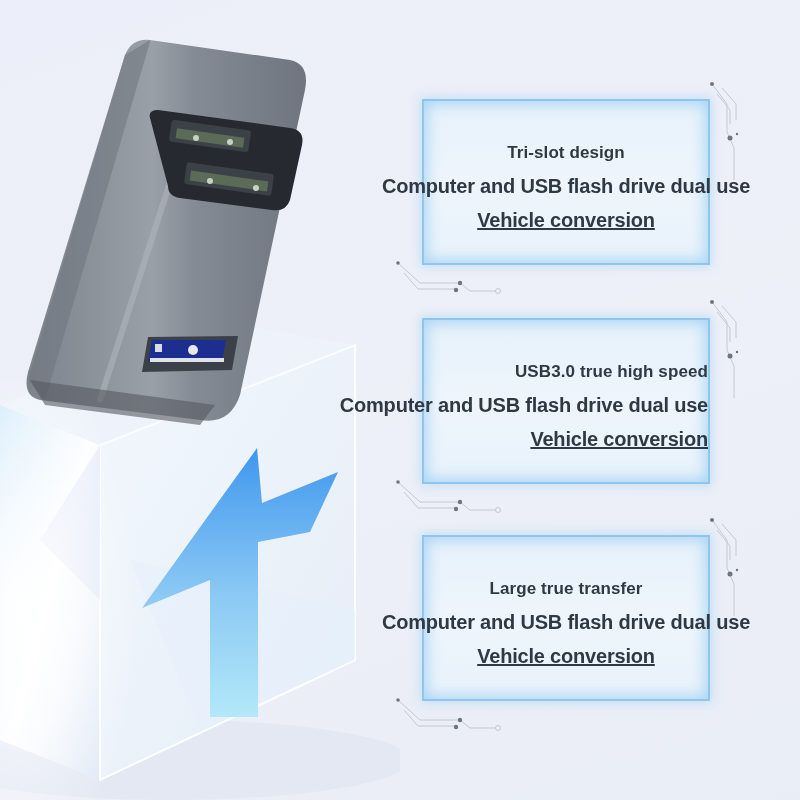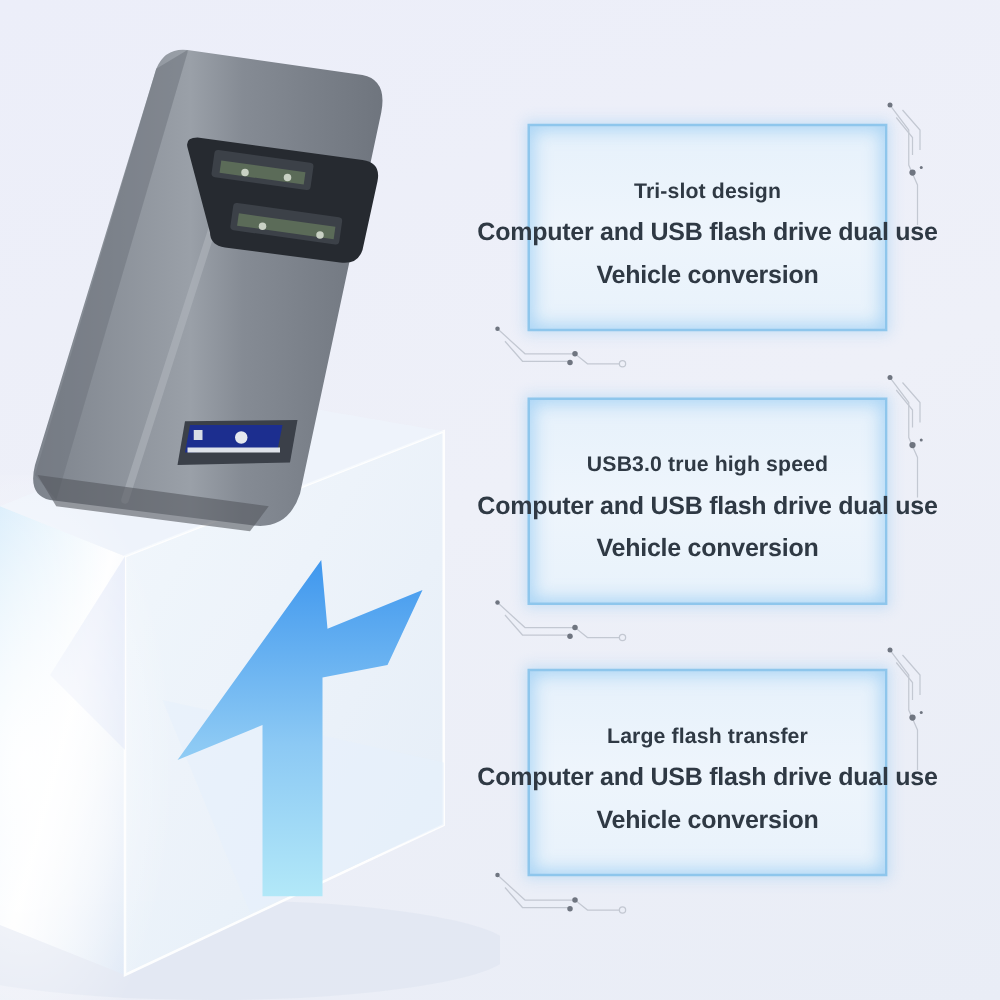--- a/index.html
+++ b/index.html
@@ -43,23 +43,23 @@
       margin-top: 10px;
       margin-bottom: 12px;
     }
     .card-line {
       font-size: 20px;
       font-weight: bold;
       letter-spacing: -0.2px;
       white-space: nowrap;
       margin-bottom: 11px;
     }
-    .card-line.second { margin-bottom: 0; }
+    .card-line.second { margin-bottom: 0; text-decoration: underline; }
     .card-1 { top: 99px; }
-    .card-2 { top: 318px; }
+    .card-2 { top: 318px; align-items: flex-end; }
     .card-3 { top: 535px; }
 
     .circuit { position: absolute; }
   </style>
 </head>
 <body>
 
 <div class="stage">
 
   <div class="illustration">
@@ -148,21 +148,21 @@
     <div class="card-line second">Vehicle conversion</div>
   </div>
 
   <div class="card card-2">
     <div class="card-title">USB3.0 true high speed</div>
     <div class="card-line">Computer and USB flash drive dual use</div>
     <div class="card-line second">Vehicle conversion</div>
   </div>
 
   <div class="card card-3">
-    <div class="card-title">Large flash transfer</div>
+    <div class="card-title">Large true transfer</div>
     <div class="card-line">Computer and USB flash drive dual use</div>
     <div class="card-line second">Vehicle conversion</div>
   </div>
 
   <svg class="circuit" style="left:700px; top:70px;" width="50" height="110">
     <g stroke="#c3c8d2" stroke-width="1" fill="none">
       <path d="M12,14 L27,34 L27,62 L34,78 L34,110"></path>
       <path d="M17,24 L30,40 L30,54"></path>
       <path d="M22,18 L36,34 L36,50"></path>
     </g>

